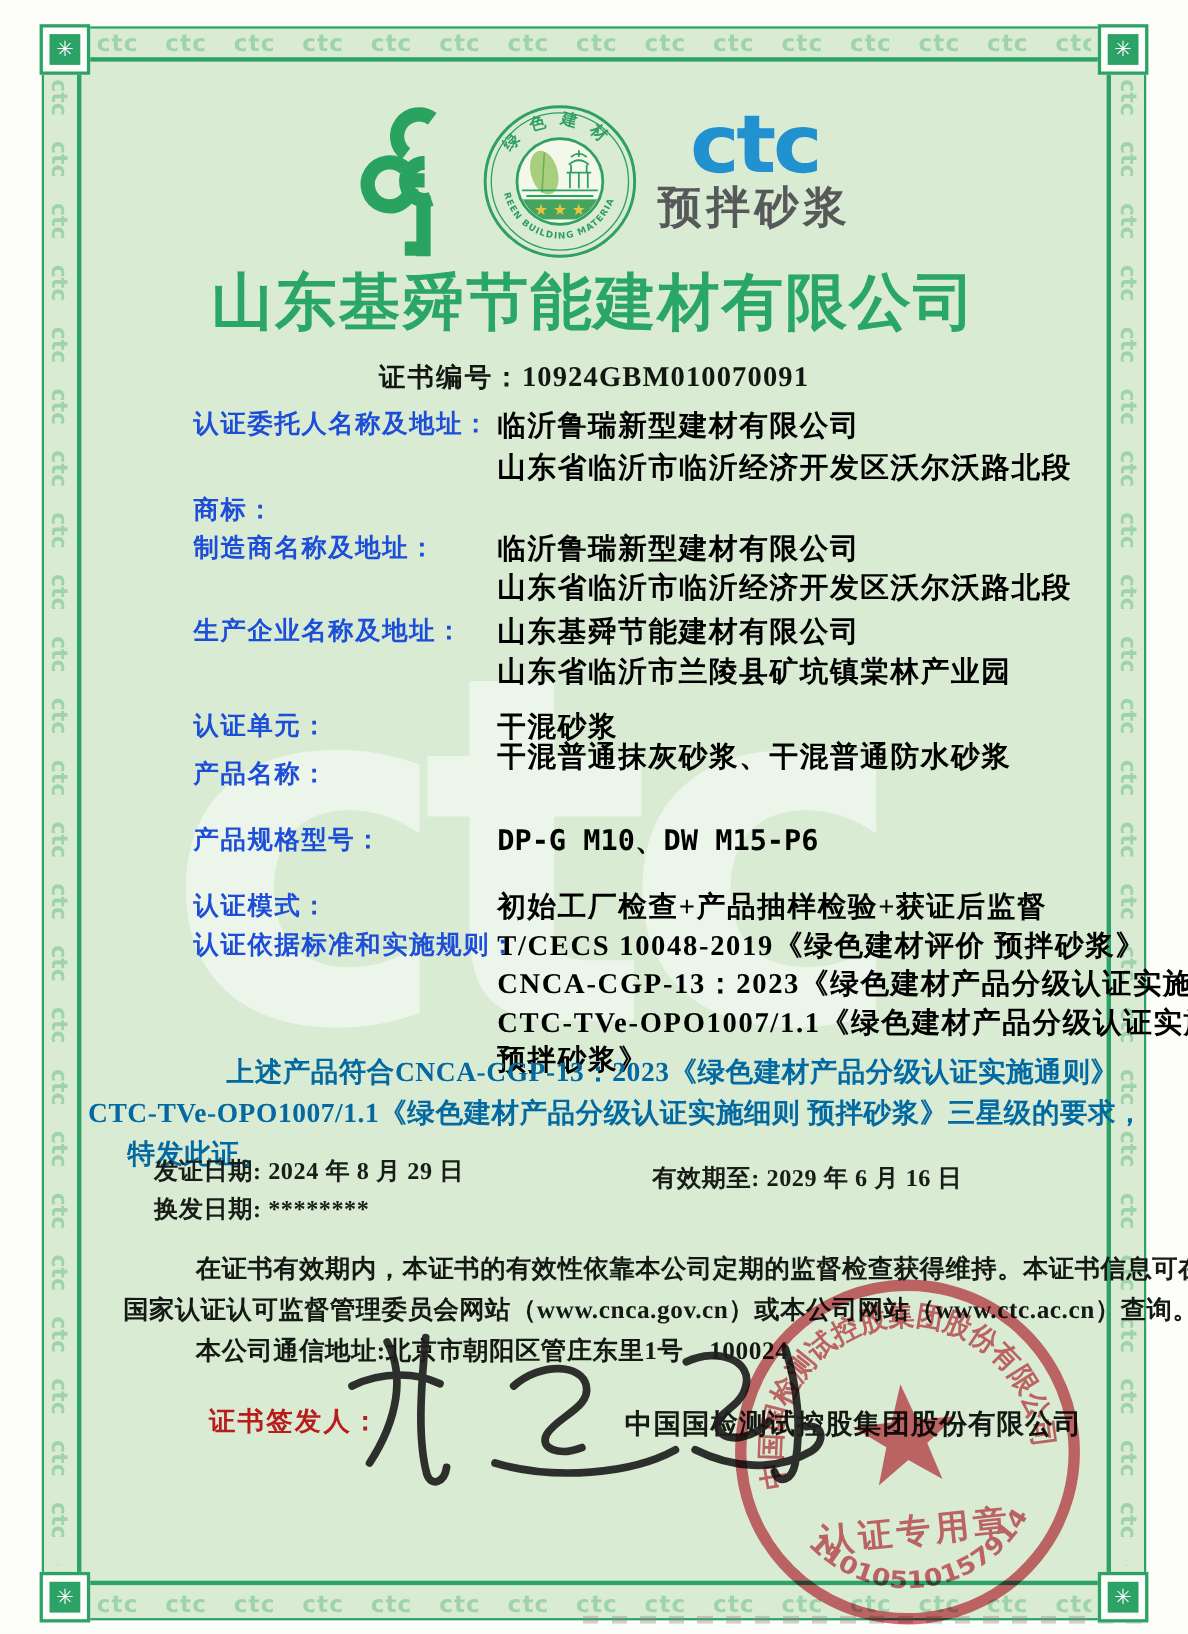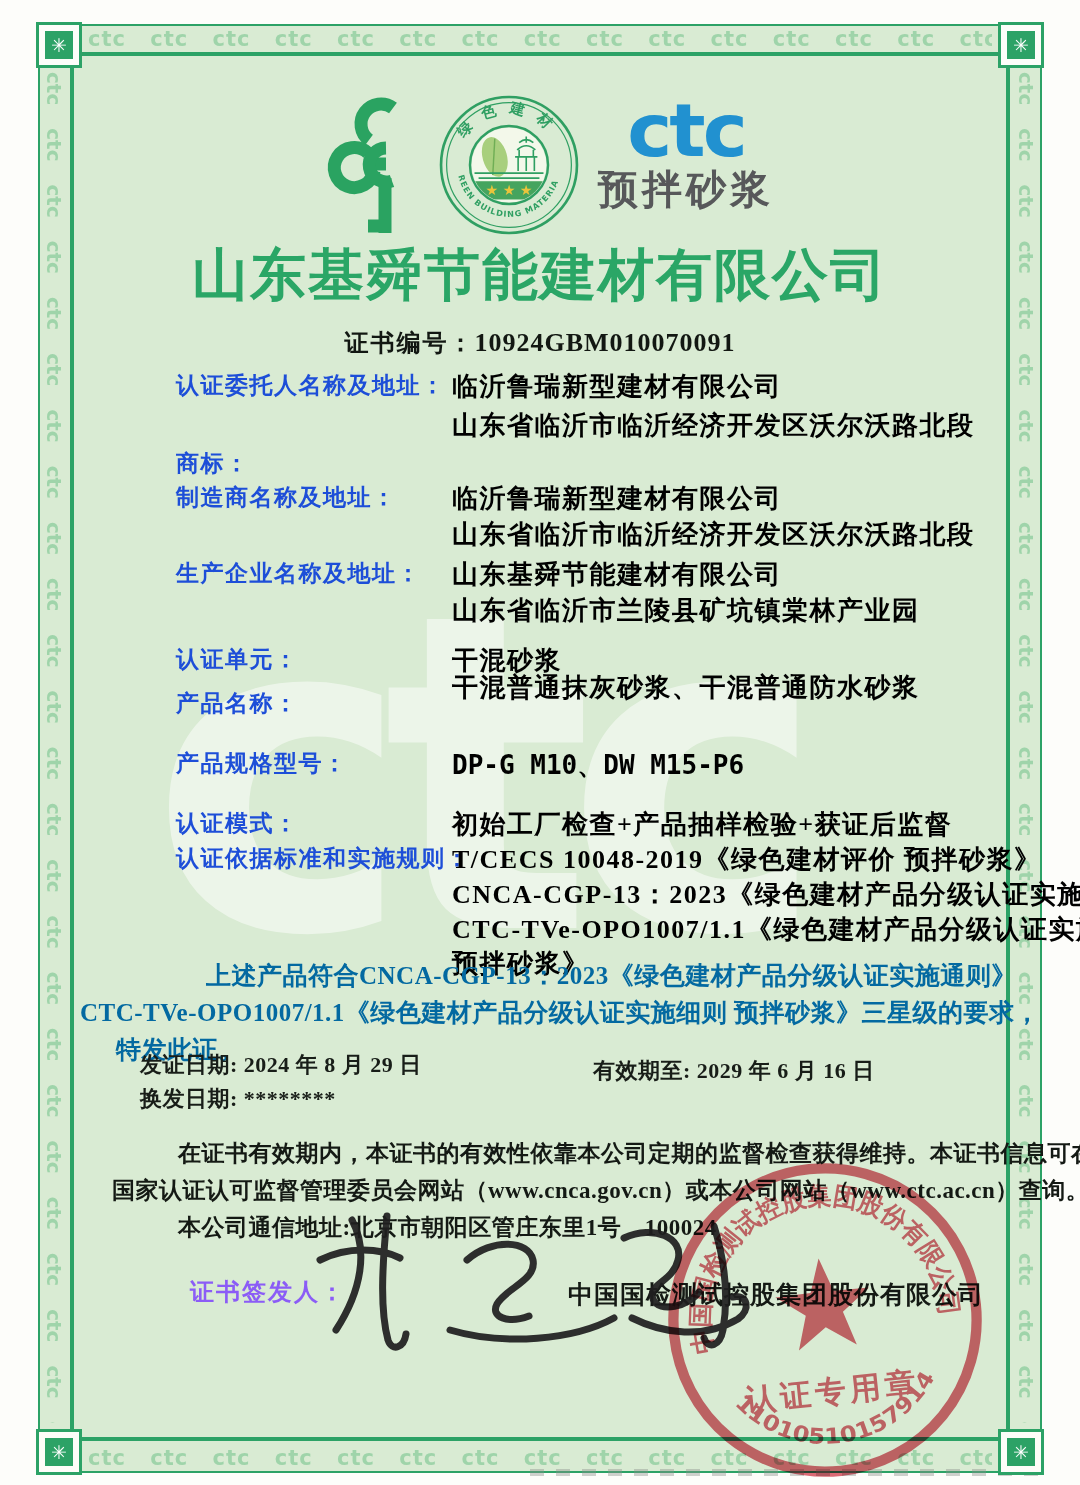--- a/index.html
+++ b/index.html
@@ -52,21 +52,21 @@
   .val{position:absolute;left:452px;font-weight:bold;font-size:26px;line-height:1;
        color:#000000;white-space:nowrap;letter-spacing:1.5px;z-index:2;}
   .tech{font-family:"DejaVu Sans Mono","DejaVu Sans",monospace;letter-spacing:0;}
   .stmt{position:absolute;font-weight:bold;font-size:25px;line-height:1;color:#0369a1;
         white-space:nowrap;z-index:2;letter-spacing:0.5px;}
   .dateline{position:absolute;font-weight:bold;font-size:22px;line-height:1;color:#181d18;
         white-space:nowrap;z-index:2;letter-spacing:0.5px;}
   .foot{position:absolute;font-weight:bold;font-size:23px;line-height:1;color:#141914;
         white-space:nowrap;z-index:2;letter-spacing:0.5px;}
   .signer-label{position:absolute;left:190px;top:1276px;font-weight:bold;font-size:24px;
-        color:#8b5cf6;letter-spacing:2px;z-index:2;white-space:nowrap;}
+        color:#b91c1c;letter-spacing:2px;z-index:2;white-space:nowrap;}
   .issuer{position:absolute;left:568px;top:1278px;font-weight:bold;font-size:25px;
         color:#141914;letter-spacing:1px;z-index:2;white-space:nowrap;}
   .sig-svg{position:absolute;left:292px;top:1198px;z-index:3;}
   .seal-svg{position:absolute;left:660px;top:1155px;z-index:4;mix-blend-mode:multiply;}
   .scan-artifact{position:absolute;left:530px;top:1469px;width:510px;height:7px;z-index:2;opacity:.4;
         background:repeating-linear-gradient(90deg,#8a8f8a 0 14px,transparent 14px 26px);filter:blur(.7px);}
 </style>
 </head>
 <body>
 

